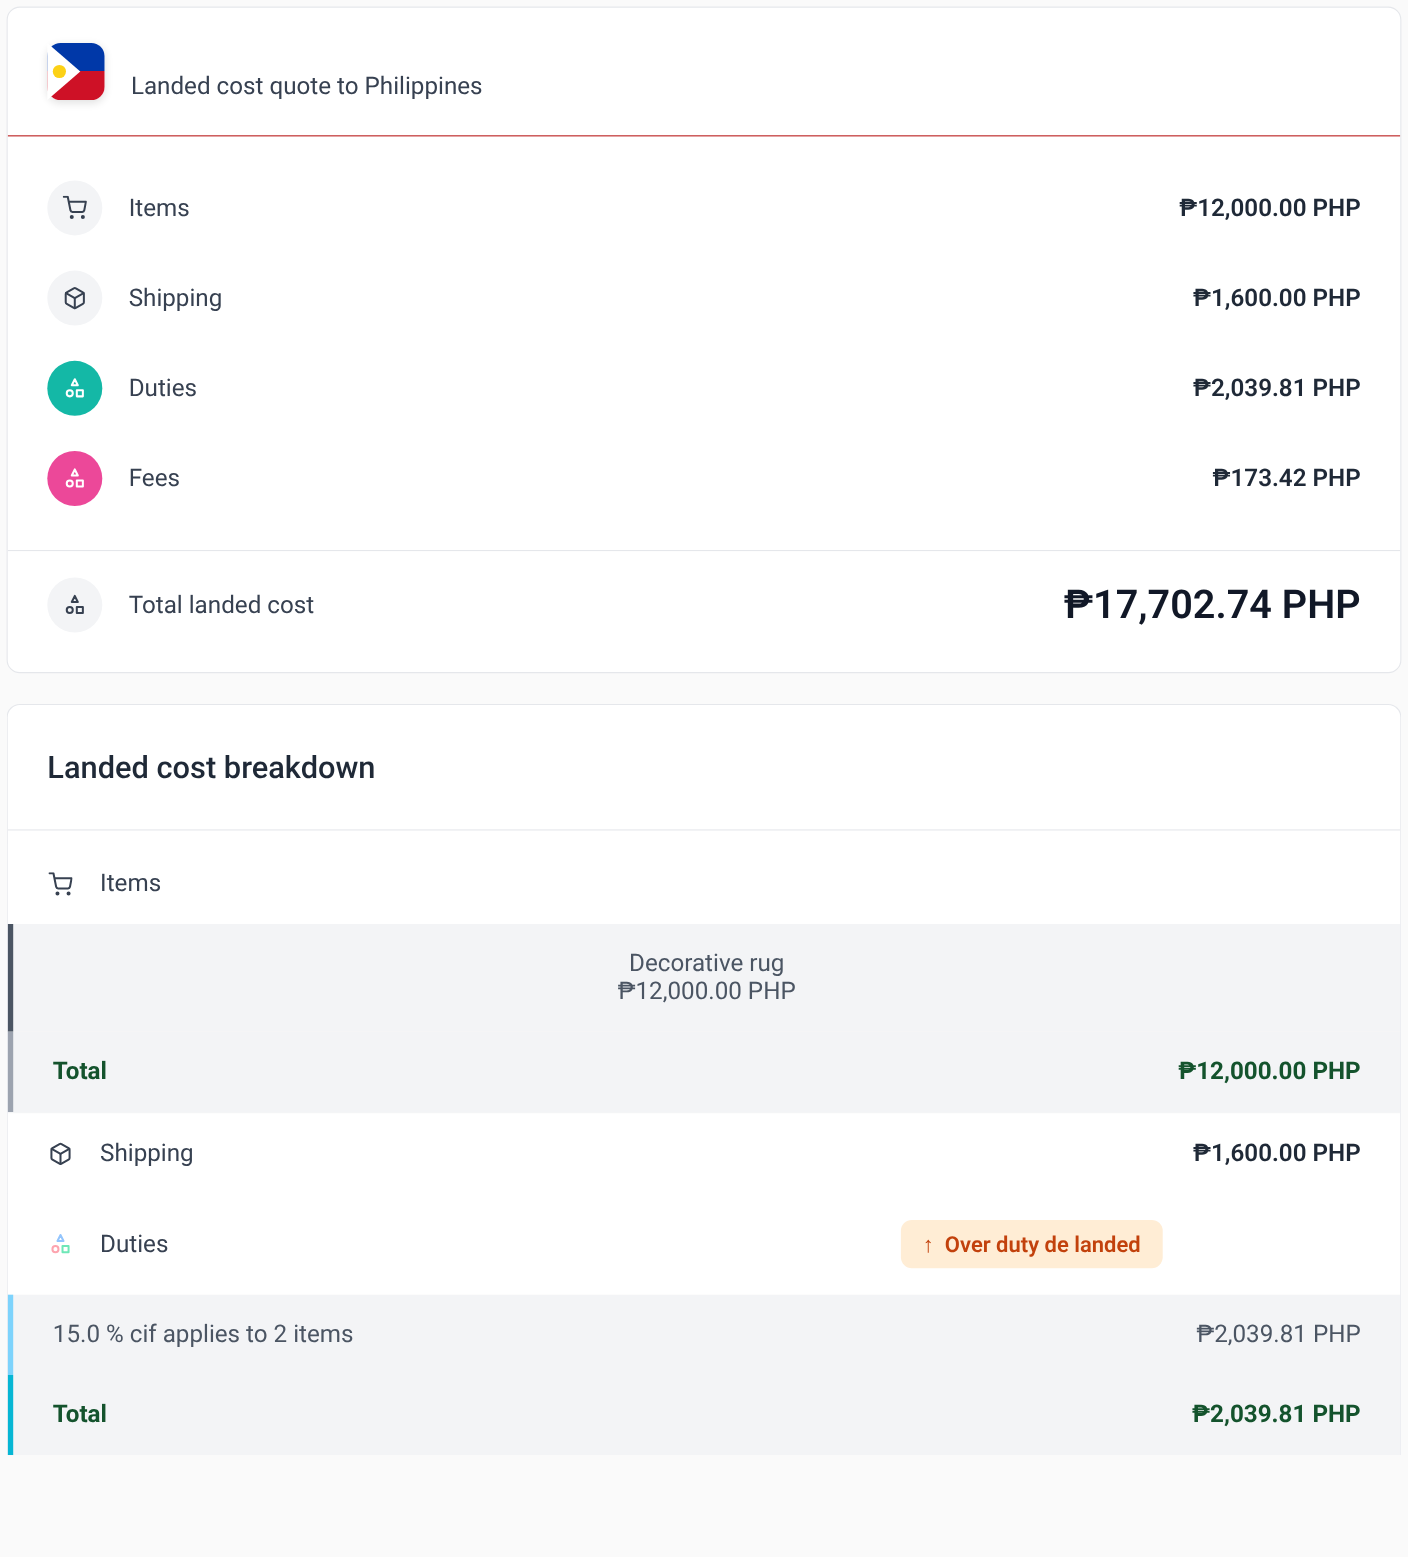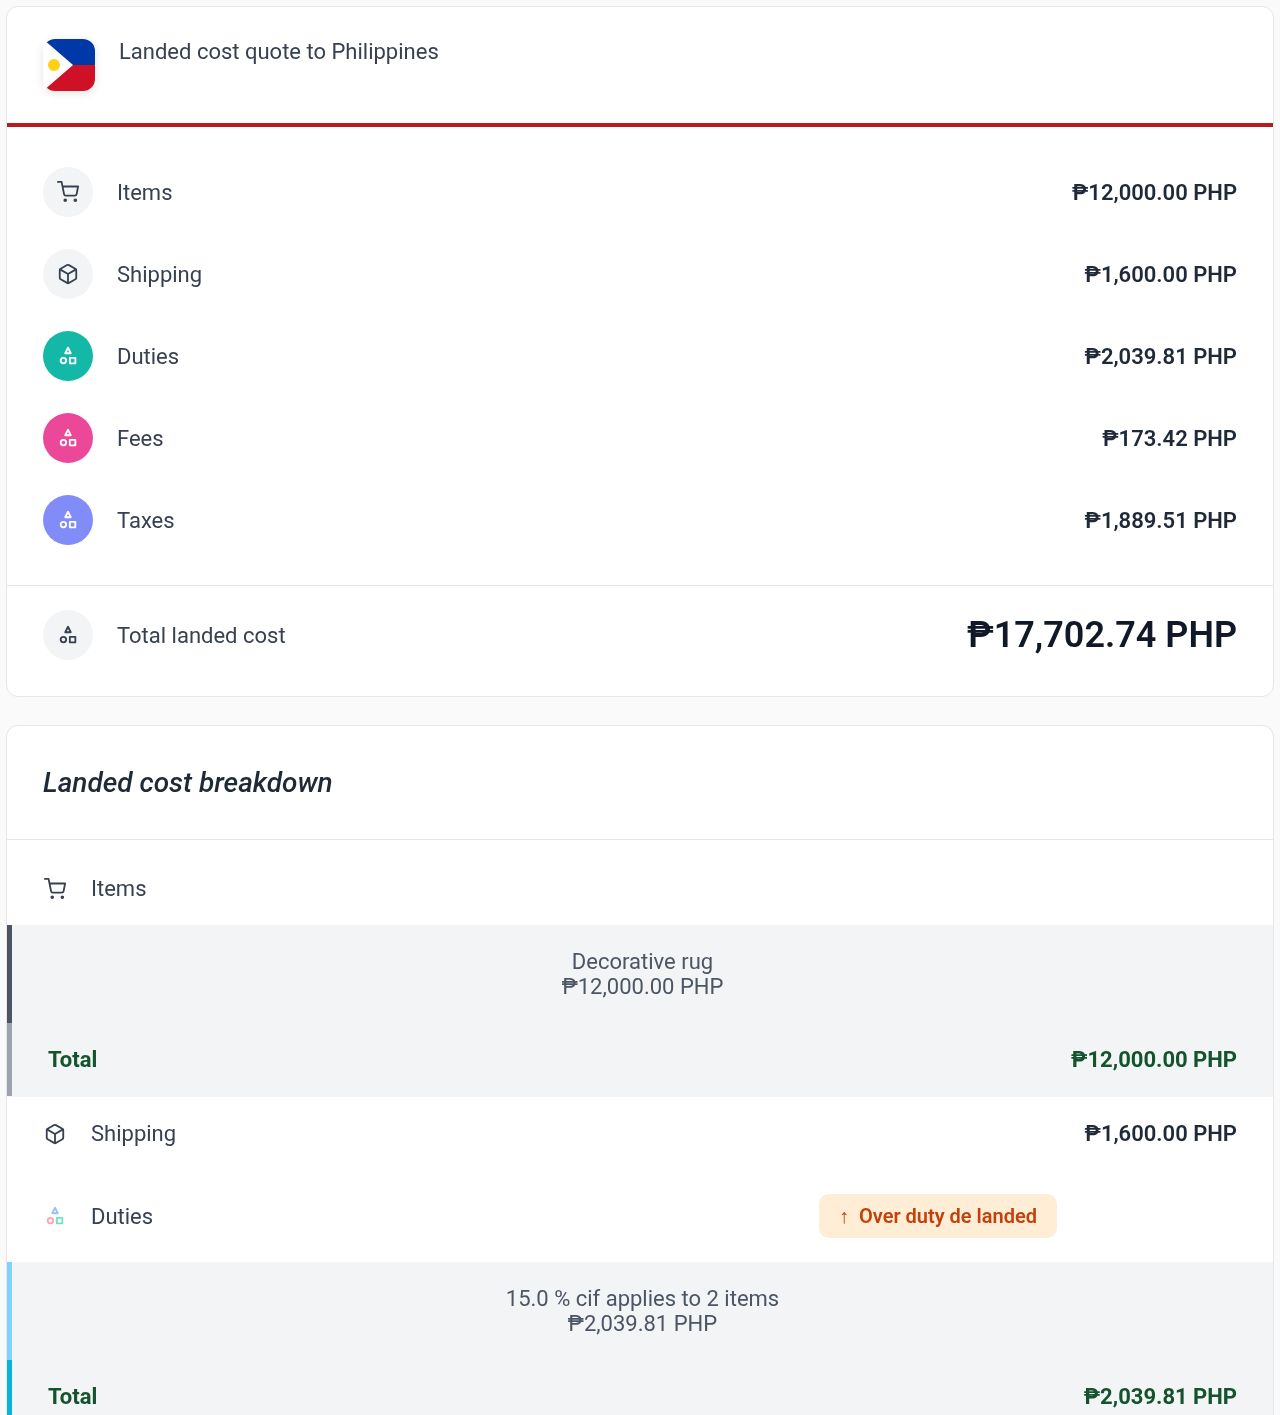--- a/index.html
+++ b/index.html
@@ -12,24 +12,24 @@
   }
   .card {
     background: #fff;
     border: 1px solid #e5e7eb;
     border-radius: 12px;
     margin: 6px 6px 28px 6px;
     overflow: hidden;
   }
   .card-header {
     display: flex;
-    align-items: flex-start;
+    align-items: flex-end;
     gap: 24px;
     padding: 32px 36px;
-    border-bottom: 4px solid #b91c1c;
+    border-bottom: 1px solid #b91c1c;
   }
   .flag {
     width: 52px;
     height: 52px;
     border-radius: 12px;
     background: linear-gradient(180deg, #0038a8 0 50%, #ce1126 50% 100%);
     position: relative;
     box-shadow: 0 2px 8px rgba(0,0,0,.12);
     flex-shrink: 0;
   }
@@ -104,21 +104,20 @@
   }
   
   .bd-header {
     padding: 40px 36px;
     border-bottom: 1px solid #e5e7eb;
   }
   .bd-title {
     font-size: 28px;
     font-weight: 500;
     color: #1f2937;
-    font-style: italic;
   }
   .bd-body { padding-top: 12px; }
   .bd-section-head {
     display: flex;
     align-items: center;
     gap: 24px;
     padding: 24px 36px;
     background: #fff;
   }
   .bd-section-head .lbl {
@@ -136,21 +135,21 @@
     justify-content: space-between;
     padding: 24px 36px;
     background: #f3f4f6;
     border-left: 5px solid transparent;
     font-size: 22px;
   }
   .bd-line.light { color: #4b5563; }
   .bd-line.total { font-weight: 700; color: #14532d; }
   .stripe-dark { border-left-color: #4b5563; flex-direction: column; }
   .stripe-gray { border-left-color: #9ca3af; }
-  .stripe-cyan-light { border-left-color: #7dd3fc; flex-direction: column; }
+  .stripe-cyan-light { border-left-color: #7dd3fc; }
   .stripe-cyan { border-left-color: #06b6d4; }
   .bd-ship-row {
     display: flex;
     align-items: center;
     justify-content: space-between;
     padding: 24px 36px;
     background: #fff;
     border-top: 1px solid #f3f4f6;
   }
   .bd-ship-left { display: flex; align-items: center; gap: 24px; }
@@ -247,33 +246,20 @@
               <path d="M12 3 L15 9 L9 9 Z"></path>
               <circle cx="7" cy="17" r="3"></circle>
               <rect x="14" y="14" width="6" height="6"></rect>
             </svg>
         </div>
         <div class="row-label">Fees</div>
       </div>
       <div class="row-value">₱173.42 PHP</div>
     </div>
 
-    <div class="row">
-      <div class="row-left">
-        <div class="icon-circle ic-indigo">
-          <svg width="22" height="22" viewBox="0 0 24 24" fill="none" class="svg-white" stroke-width="2" stroke-linecap="round" stroke-linejoin="round">
-              <path d="M12 3 L15 9 L9 9 Z"></path>
-              <circle cx="7" cy="17" r="3"></circle>
-              <rect x="14" y="14" width="6" height="6"></rect>
-            </svg>
-        </div>
-        <div class="row-label">Taxes</div>
-      </div>
-      <div class="row-value">₱1,889.51 PHP</div>
-    </div>
   </div>
 
   <div class="summary-footer">
     <div class="row-left">
       <div class="icon-circle ic-gray">
         <svg width="22" height="22" viewBox="0 0 24 24" fill="none" class="svg-dark" stroke-width="2" stroke-linecap="round" stroke-linejoin="round">
             <path d="M12 3 L15 9 L9 9 Z"></path>
             <circle cx="7" cy="17" r="3"></circle>
             <rect x="14" y="14" width="6" height="6"></rect>
           </svg>

